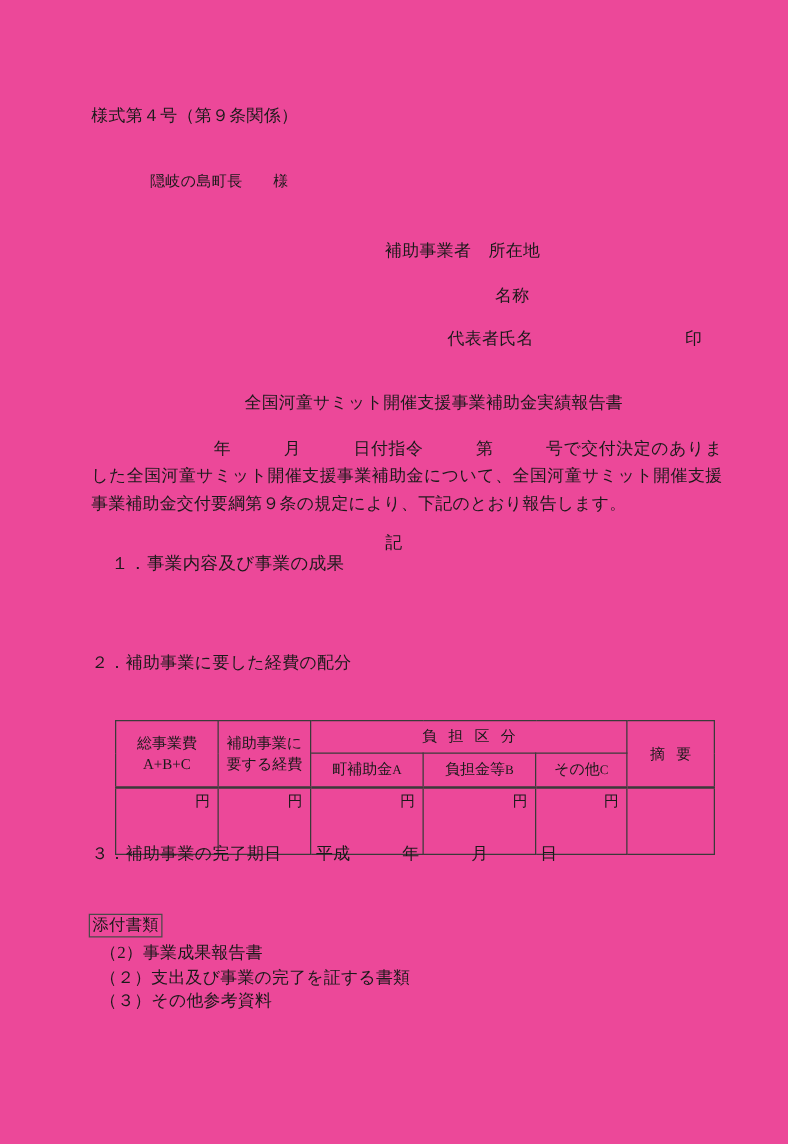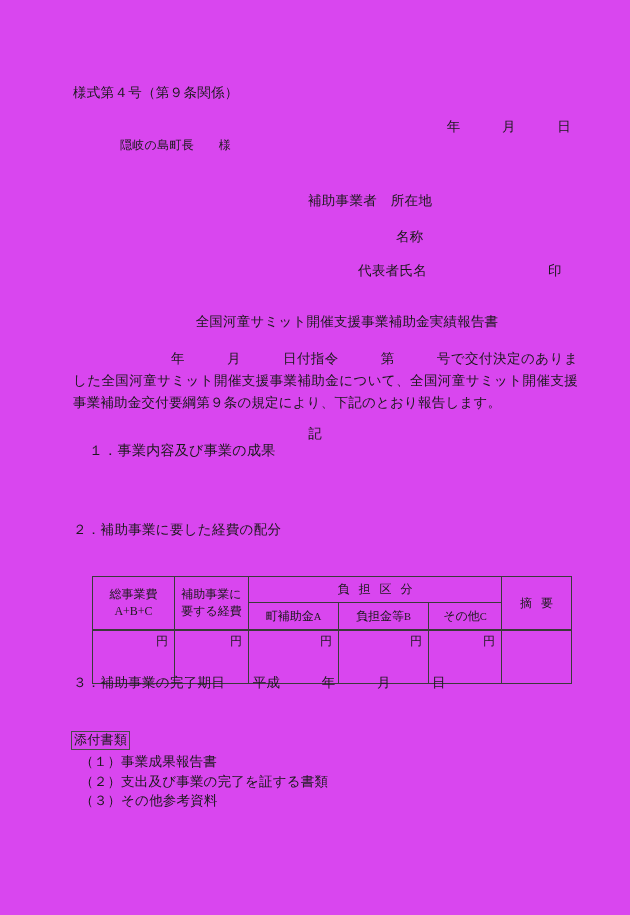--- a/index.html
+++ b/index.html
@@ -12,21 +12,21 @@
     height: 915px;
     position: relative;
     font-family: "Liberation Serif", "DejaVu Serif", serif;
     color: #1a1a1a;
     font-size: 13px;
     overflow: hidden;
   }
   .page {
     position: absolute;
     inset: 0;
-    background: #d946ef;
+    background: #ec4899;
     text-decoration: underline;
   }
 
   
   .abs { position: absolute; white-space: pre; }
   .jp  { font-family: "Liberation Serif", "DejaVu Serif", serif; }
 
   .form-no {
     left: 73px; top: 84px;
     font-size: 13.5px;
@@ -149,21 +149,20 @@
   }
   .attach-list div { white-space: pre; }
 </style>
 </head>
 <body>
 
 <div class="page">
 
   <div class="abs jp form-no">様式第４号（第９条関係）</div>
 
-  <div class="abs jp date-line">年　　　月　　　日</div>
 
   <div class="abs jp addressee">隠岐の島町長　　様</div>
 
   <div class="party-block">
     <div class="party-row r1 jp">補助事業者　所在地</div>
     <div class="party-row r2 jp">名称</div>
     <div class="party-row r3 jp">代表者氏名</div>
     <div class="abs jp seal-mark">印</div>
   </div>
 
@@ -213,18 +212,18 @@
         <td class="blank"></td>
       </tr>
     </tbody>
   </table>
 
   <div class="abs jp section-3">３．補助事業の完了期日　　平成　　　年　　　月　　　日</div>
 
   <div class="attach-box jp">添付書類</div>
 
   <div class="attach-list jp">
-    <div>（１）事業成果報告書</div>
+    <div>（2）事業成果報告書</div>
     <div>（２）支出及び事業の完了を証する書類</div>
     <div>（３）その他参考資料</div>
   </div>
 
 </div>
 
 </body></html>

